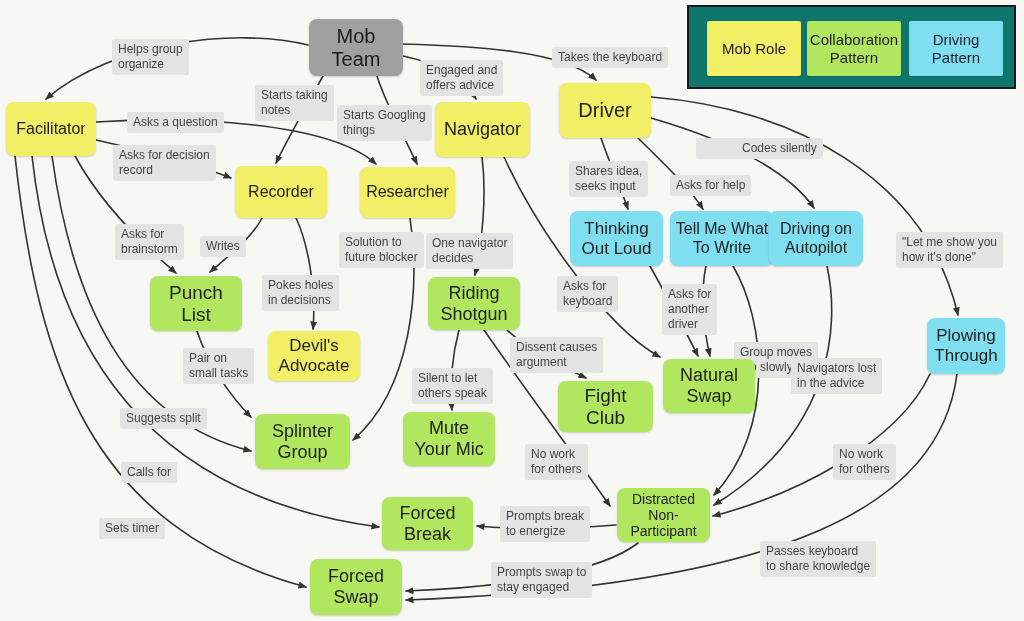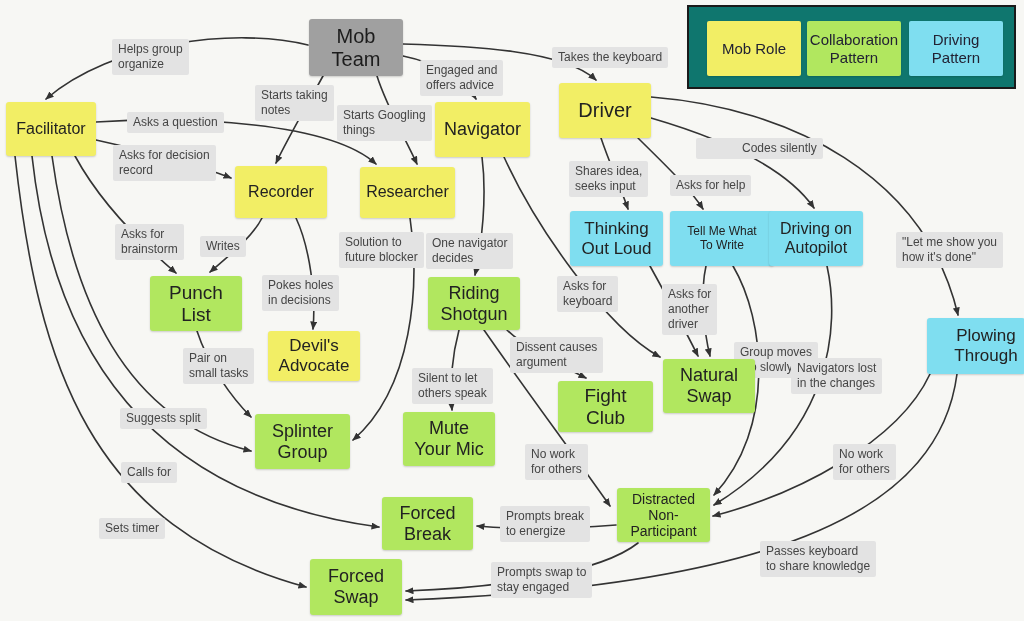--- a/index.html
+++ b/index.html
@@ -1,20 +1,20 @@
 <!DOCTYPE html>
 <html><head>
 <meta charset="utf-8">
 <style>
   html,body{margin:0;padding:0;background:#e9e9e9;font-family:"Liberation Sans",sans-serif;}
   #stage{position:relative;width:1024px;height:621px;background:#f7f7f4;overflow:hidden;}
   #edge-layer{position:absolute;left:0;top:0;z-index:1;}
   #node-layer,#label-layer{position:absolute;left:0;top:0;width:100%;height:100%;z-index:2;pointer-events:none;}
   .node{position:absolute;display:flex;align-items:center;justify-content:center;text-align:center;
-        white-space:pre-line;color:#222;line-height:1.15;border-radius:3px;
+        white-space:pre-line;color:#222;line-height:1.15;border-radius:8px;
         box-shadow:0 1px 2px rgba(0,0,0,0.18);}
   .node.role{background:#f2ee65;}
   .node.collaboration{background:#b1e75f;}
   .node.driving{background:#7fdef0;}
   .node.team{background:#a0a0a0;color:#1c1c1c;}
   .elabel{position:absolute;background:#e3e3e3;color:#454545;font-size:12px;line-height:1.25;
           padding:3px 6px;white-space:pre-line;border-radius:2px;}
   #legend{position:absolute;left:687px;top:5px;width:329px;height:84px;border:2.5px solid #1a1a1a;
           background:#0f766e;box-sizing:border-box;z-index:3;}
   .legend-chip{position:absolute;top:14px;width:94px;height:55px;display:flex;align-items:center;
@@ -107,21 +107,21 @@
       <div class="elabel" style="left: 670px; top: 175px;">Asks for help</div>
       <div class="elabel" style="left: 696px; top: 138px; padding-left: 46px;">Codes silently</div>
       <div class="elabel" style="left: 896px; top: 232px;">"Let me show you
 how it's done"</div>
       <div class="elabel" style="left: 662px; top: 284px;">Asks for
 another
 driver</div>
       <div class="elabel" style="left: 734px; top: 298px; margin-top: 44px;">Group moves
 too slowly</div>
       <div class="elabel" style="left: 791px; top: 358px;">Navigators lost
-in the changes</div>
+in the advice</div>
       <div class="elabel" style="left: 833px; top: 444px;">No work
 for others</div>
       <div class="elabel" style="left: 760px; top: 541px;">Passes keyboard
 to share knowledge</div>
       <div class="elabel" style="left: 500px; top: 506px;">Prompts break
 to energize</div>
       <div class="elabel" style="left: 491px; top: 562px;">Prompts swap to
 stay engaged</div>
     </div>
   <div id="node-layer">
@@ -139,27 +139,27 @@
       <div class="node collaboration" style="left: 255px; top: 414px; width: 95px; height: 55px; font-size: 18px;">Splinter
 Group</div>
       <div class="node collaboration" style="left: 428px; top: 277px; width: 92px; height: 53px; font-size: 18px;">Riding
 Shotgun</div>
       <div class="node collaboration" style="left: 403px; top: 412px; width: 92px; height: 54px; font-size: 18px;">Mute
 Your Mic</div>
       <div class="node collaboration" style="left: 558px; top: 381px; width: 95px; height: 51px; font-size: 19px;">Fight
 Club</div>
       <div class="node driving" style="left: 570px; top: 211px; width: 93px; height: 55px; font-size: 17px;">Thinking
 Out Loud</div>
-      <div class="node driving" style="left: 670px; top: 211px; width: 104px; height: 55px; font-size: 12px;">Tell Me What
+      <div class="node driving" style="left: 670px; top: 211px; width: 104px; height: 55px; font-size: 16px;">Tell Me What
 To Write</div>
       <div class="node driving" style="left: 769px; top: 211px; width: 94px; height: 55px; font-size: 16px;">Driving on
 Autopilot</div>
       <div class="node collaboration" style="left: 663px; top: 359px; width: 92px; height: 54px; font-size: 18px;">Natural
 Swap</div>
-      <div class="node driving" style="left: 927px; top: 318px; width: 78px; height: 56px; font-size: 17px; padding-left: 20px;">Plowing
+      <div class="node driving" style="left: 927px; top: 318px; width: 78px; height: 56px; font-size: 17px;">Plowing
 Through</div>
       <div class="node collaboration" style="left: 617px; top: 488px; width: 93px; height: 54px; font-size: 14px;">Distracted
 Non-
 Participant</div>
       <div class="node collaboration" style="left: 382px; top: 497px; width: 91px; height: 53px; font-size: 18px;">Forced
 Break</div>
       <div class="node collaboration" style="left: 310px; top: 559px; width: 92px; height: 56px; font-size: 18px;">Forced
 Swap</div>
     </div>
 

